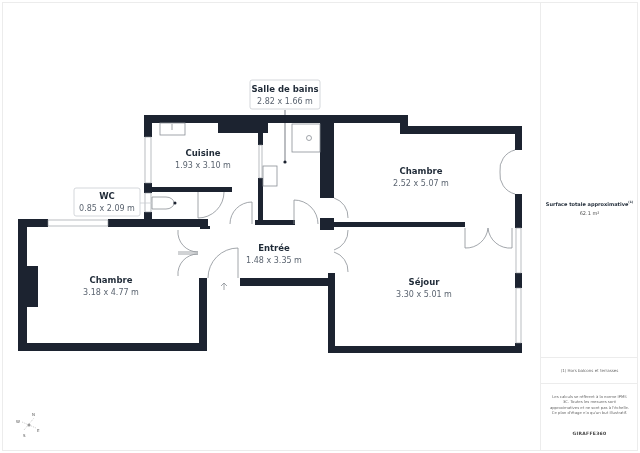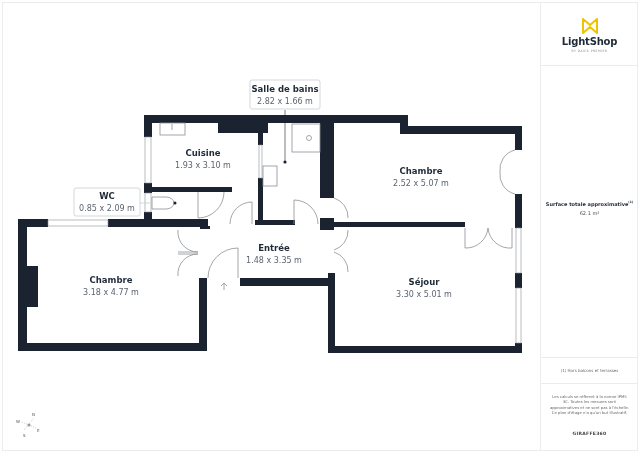--- a/index.html
+++ b/index.html
@@ -160,27 +160,20 @@
     <line x1="22" y1="422" x2="36" y2="428" stroke="#999" stroke-width="0.5" stroke-dasharray="1,1"></line>
     <circle cx="29" cy="425" r="1.5" fill="#999"></circle>
     <text class="compass" x="32" y="416">N</text>
     <text class="compass" x="37" y="432">E</text>
     <text class="compass" x="23" y="437">S</text>
     <text class="compass" x="16" y="423">W</text>
   </g>
 </svg>
 
 <div class="panel">
-  <div class="sec logo-sec">
-    <svg style="position:absolute;left:40px;top:15px" width="18" height="18" viewBox="0 0 18 18">
-      <path d="M2 2 L9 8 L16 2 L16 16 L9 10 L2 16 Z" fill="none" stroke="#f2c200" stroke-width="2" stroke-linejoin="round"></path>
-    </svg>
-    <div class="logo-text">LightShop</div>
-    <div class="logo-sub">BY DAVIS PREMIER</div>
-  </div>
   <div class="sec area-sec">
     <div class="area-label"><span>Surface totale approximative</span><sup style="font-size:3px">(1)</sup></div>
     <div class="area-value">62.1 m²</div>
   </div>
   <div class="sec note-sec">
     <div class="note-text">(1) Hors balcons et terrasses</div>
   </div>
   <div class="sec disc-sec">
     <div class="disc-text">Les calculs se réfèrent à la norme IPMS 3C. Toutes les mesures sont approximatives et ne sont pas à l'échelle. Ce plan d'étage n'a qu'un but illustratif.</div>
     <div class="brand-text">GIRAFFE360</div>

